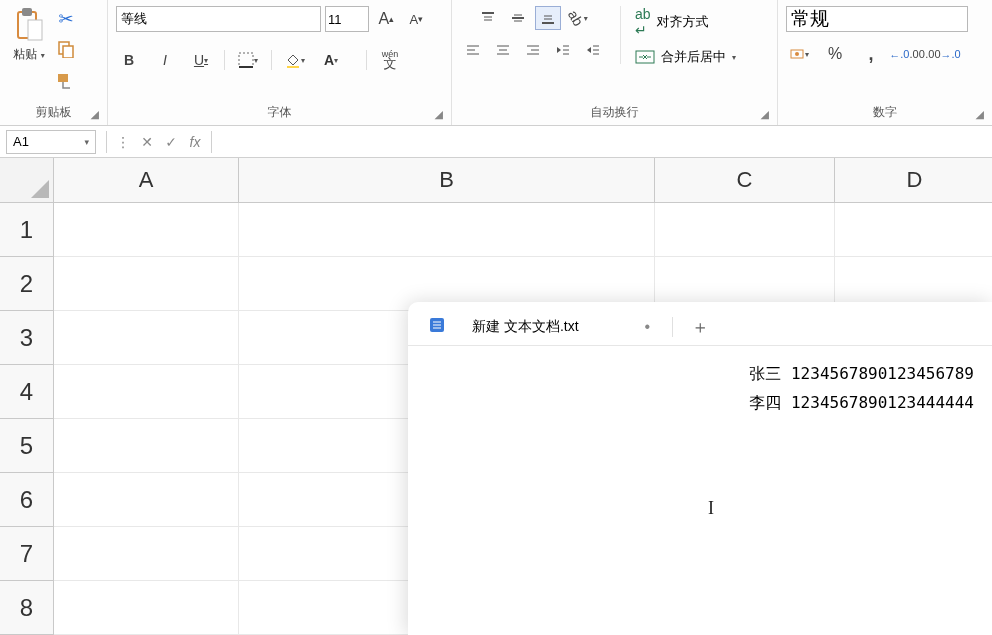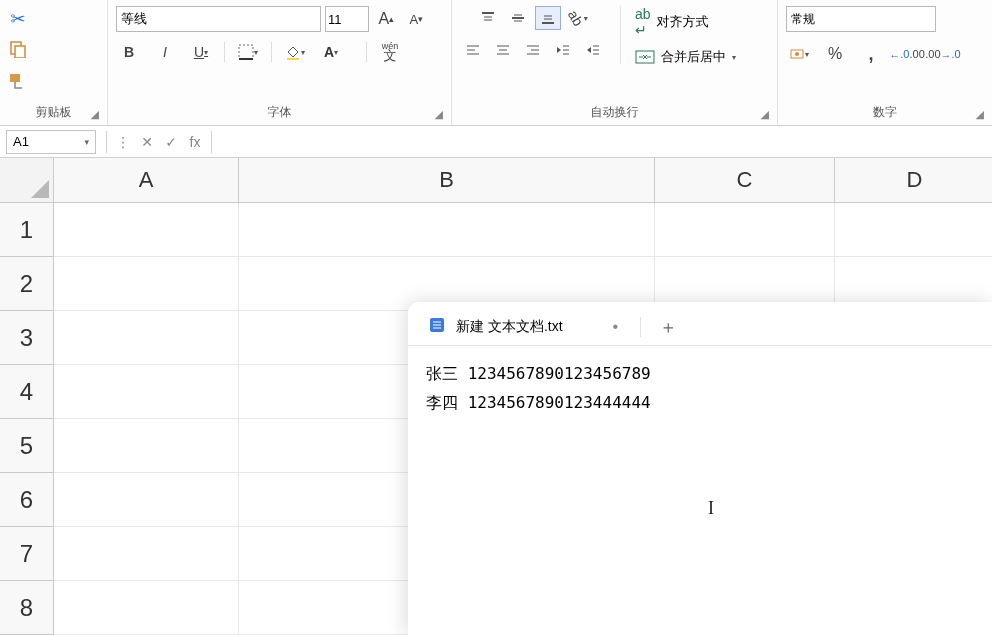--- a/index.html
+++ b/index.html
@@ -17,21 +17,21 @@
 
   .btn-big { padding: 2px 4px; text-align: center; font-size: 12px; color: #333; }
   .btn-big svg { display: block; margin: 0 auto; }
   .drop-caret { font-size: 8px; color: #555; }
 
   .sm-btn { width: 26px; height: 24px; display: flex; align-items: center; justify-content: center; border: 1px solid transparent; font-size: 14px; color: #444; }
   .sm-btn.selected { border: 1px solid #9aaed6; background: #e6eefb; }
 
   .font-select { width: 205px; height: 26px; border: 1px solid #b8b8b8; font-size: 13px; padding: 2px 4px; background:#fff; }
   .size-select { width: 44px; height: 26px; border: 1px solid #b8b8b8; font-size: 13px; padding: 2px; background:#fff; }
-  .num-select { width: 150px; height: 26px; border: 1px solid #b8b8b8; font-size: 12px; padding: 2px 4px; background:#fff; }
+  .num-select { width: 182px; height: 26px; border: 1px solid #b8b8b8; font-size: 19px; padding: 2px 4px; background:#fff; }
 
   
   .fbar { display: flex; align-items: center; border-bottom: 1px solid #d0d0d0; height: 32px; }
   .namebox { width: 90px; height: 24px; border: 1px solid #c4c4c4; margin: 0 6px; padding: 2px 6px; font-size: 13px; display:flex; align-items:center; justify-content:space-between; }
   .namebox .dd { font-size: 9px; color:#666; }
   .fbar-sep { width: 1px; height: 22px; background: #d0d0d0; margin: 0 4px; }
   .fbar-btn { width: 24px; height: 24px; display:flex; align-items:center; justify-content:center; color:#888; font-size:14px; }
   .fbar-input { flex:1; height:24px; border:none; padding:2px 6px; font-size:13px; }
 
   
@@ -42,34 +42,44 @@
   .col-h { border-right:1px solid #c9c9c9; border-bottom:1px solid #c9c9c9; background:#f8f8f8; display:flex; align-items:center; justify-content:center; font-size:22px; color:#333; }
   .row-headers { position:absolute; left:0; top:45px; width:54px; }
   .row-h { height:54px; border-right:1px solid #c9c9c9; border-bottom:1px solid #c9c9c9; background:#f8f8f8; display:flex; align-items:center; justify-content:center; font-size:24px; color:#333; }
   .cells { position:absolute; left:54px; top:45px; }
   .cell-row { display:flex; }
   .cell { height:54px; border-right:1px solid #e8e8e8; border-bottom:1px solid #e8e8e8; }
 
   
   .notepad { position:absolute; left:408px; top:302px; width:584px; height:333px; background:#fff; box-shadow: -2px 0 20px rgba(0,0,0,0.15); border-top-left-radius:10px; display:flex; flex-direction:column; }
   .np-tabs { display:flex; align-items:center; height:44px; padding:6px 8px 0 8px; border-bottom:1px solid #e6e6e6; }
-  .np-tab { display:flex; align-items:center; gap:10px; padding:6px 12px; border-radius:8px 8px 0 0; background:#fff; font-size:14px;justify-content:center; }
+  .np-tab { display:flex; align-items:center; gap:26px; padding:6px 12px; border-radius:8px 8px 0 0; background:#fff; font-size:14px;justify-content:center; }
   .np-tab .dot { color:#888; font-size:16px; margin-left:40px; }
   .np-add { margin-left:18px; color:#666; font-size:18px; }
   .np-menu { display:flex; gap:32px; padding:10px 18px; font-size:15px; border-bottom:1px solid #f0f0f0; }
-  .np-body { padding:14px 18px; font-size:16px; line-height:1.8; white-space:pre; font-family:"Microsoft YaHei", monospace; }
+  .np-body { padding:14px 18px; font-size:16px; line-height:1.8; white-space:pre; font-family:"Microsoft YaHei", monospace;text-align:right; }
   .text-cursor { position:absolute; font-family: serif; font-size:18px; color:#222; }
 </style>
 </head>
 <body>
 
 <div class="ribbon">
 
   <div class="group" style="width:108px">
     <div class="group-body">
+      <div class="col" style="margin-right:6px">
+        <div class="btn-big">
+          <svg width="34" height="40">
+            <rect x="6" y="6" width="18" height="26" rx="2" fill="none" stroke="#d88b3f" stroke-width="2"></rect>
+            <rect x="10" y="2" width="10" height="8" rx="2" fill="#8a8a8a"></rect>
+            <rect x="16" y="14" width="14" height="20" fill="#fff" stroke="#bfbfbf"></rect>
+          </svg>
+          <div><span>粘贴</span> <span class="drop-caret">▾</span></div>
+        </div>
+      </div>
       <div class="col" style="gap:10px;padding-top:4px">
         <span style="color:#2a6fd6;font-size:18px">✂</span>
         <span>
           <svg width="18" height="18">
               <rect x="2" y="2" width="10" height="12" fill="none" stroke="#cf8a3a" stroke-width="1.5"></rect>
               <rect x="6" y="6" width="10" height="12" fill="#fff" stroke="#cf8a3a" stroke-width="1.5"></rect>
             </svg>
         </span>
         <span>
           <svg width="20" height="18">
@@ -79,21 +89,21 @@
         </span>
       </div>
     </div>
     <div class="group-label">
       <span>剪贴板</span>
       <span class="dlg">◢</span>
     </div>
   </div>
 
   <div class="group" style="width:344px">
-    <div class="group-body" style="flex-direction:column;gap:8px;padding-top:2px">
+    <div class="group-body" style="flex-direction:column;gap:16px;padding-top:2px">
       <div class="row">
         <input class="font-select" value="等线" style="">
         <input class="size-select" value="11" style="">
         <div class="sm-btn" style="font-size:16px">A<span style="font-size:9px;vertical-align:super">▴</span></div>
         <div class="sm-btn" style="font-size:13px">A<span style="font-size:9px;vertical-align:super">▾</span></div>
       </div>
       <div class="row" style="gap:10px">
         <div class="sm-btn" style="font-weight:700">B</div>
         <div class="sm-btn" style="font-style:italic">I</div>
         <div class="sm-btn" style="text-decoration:underline">
@@ -262,21 +272,21 @@
 
 <div class="fbar">
   <div class="namebox">
     <span>A1</span>
       <span class="dd">▾</span>
   </div>
   <div class="fbar-sep"></div>
   <div class="fbar-btn">⋮</div>
   <div class="fbar-btn">✕</div>
   <div class="fbar-btn">✓</div>
-  <div class="fbar-btn" style="">fx</div>
+  <div class="fbar-btn" style="font-style:italic">fx</div>
   <div class="fbar-sep"></div>
   <input class="fbar-input" value="" style="">
 </div>
 
 <div class="grid" style="height:477px">
   <div class="corner"></div>
   <div class="col-headers" id="col-headers">
       <div class="col-h" style="width: 185px;">A</div>
       <div class="col-h" style="width: 416px;">B</div>
       <div class="col-h" style="width: 180px;">C</div>

